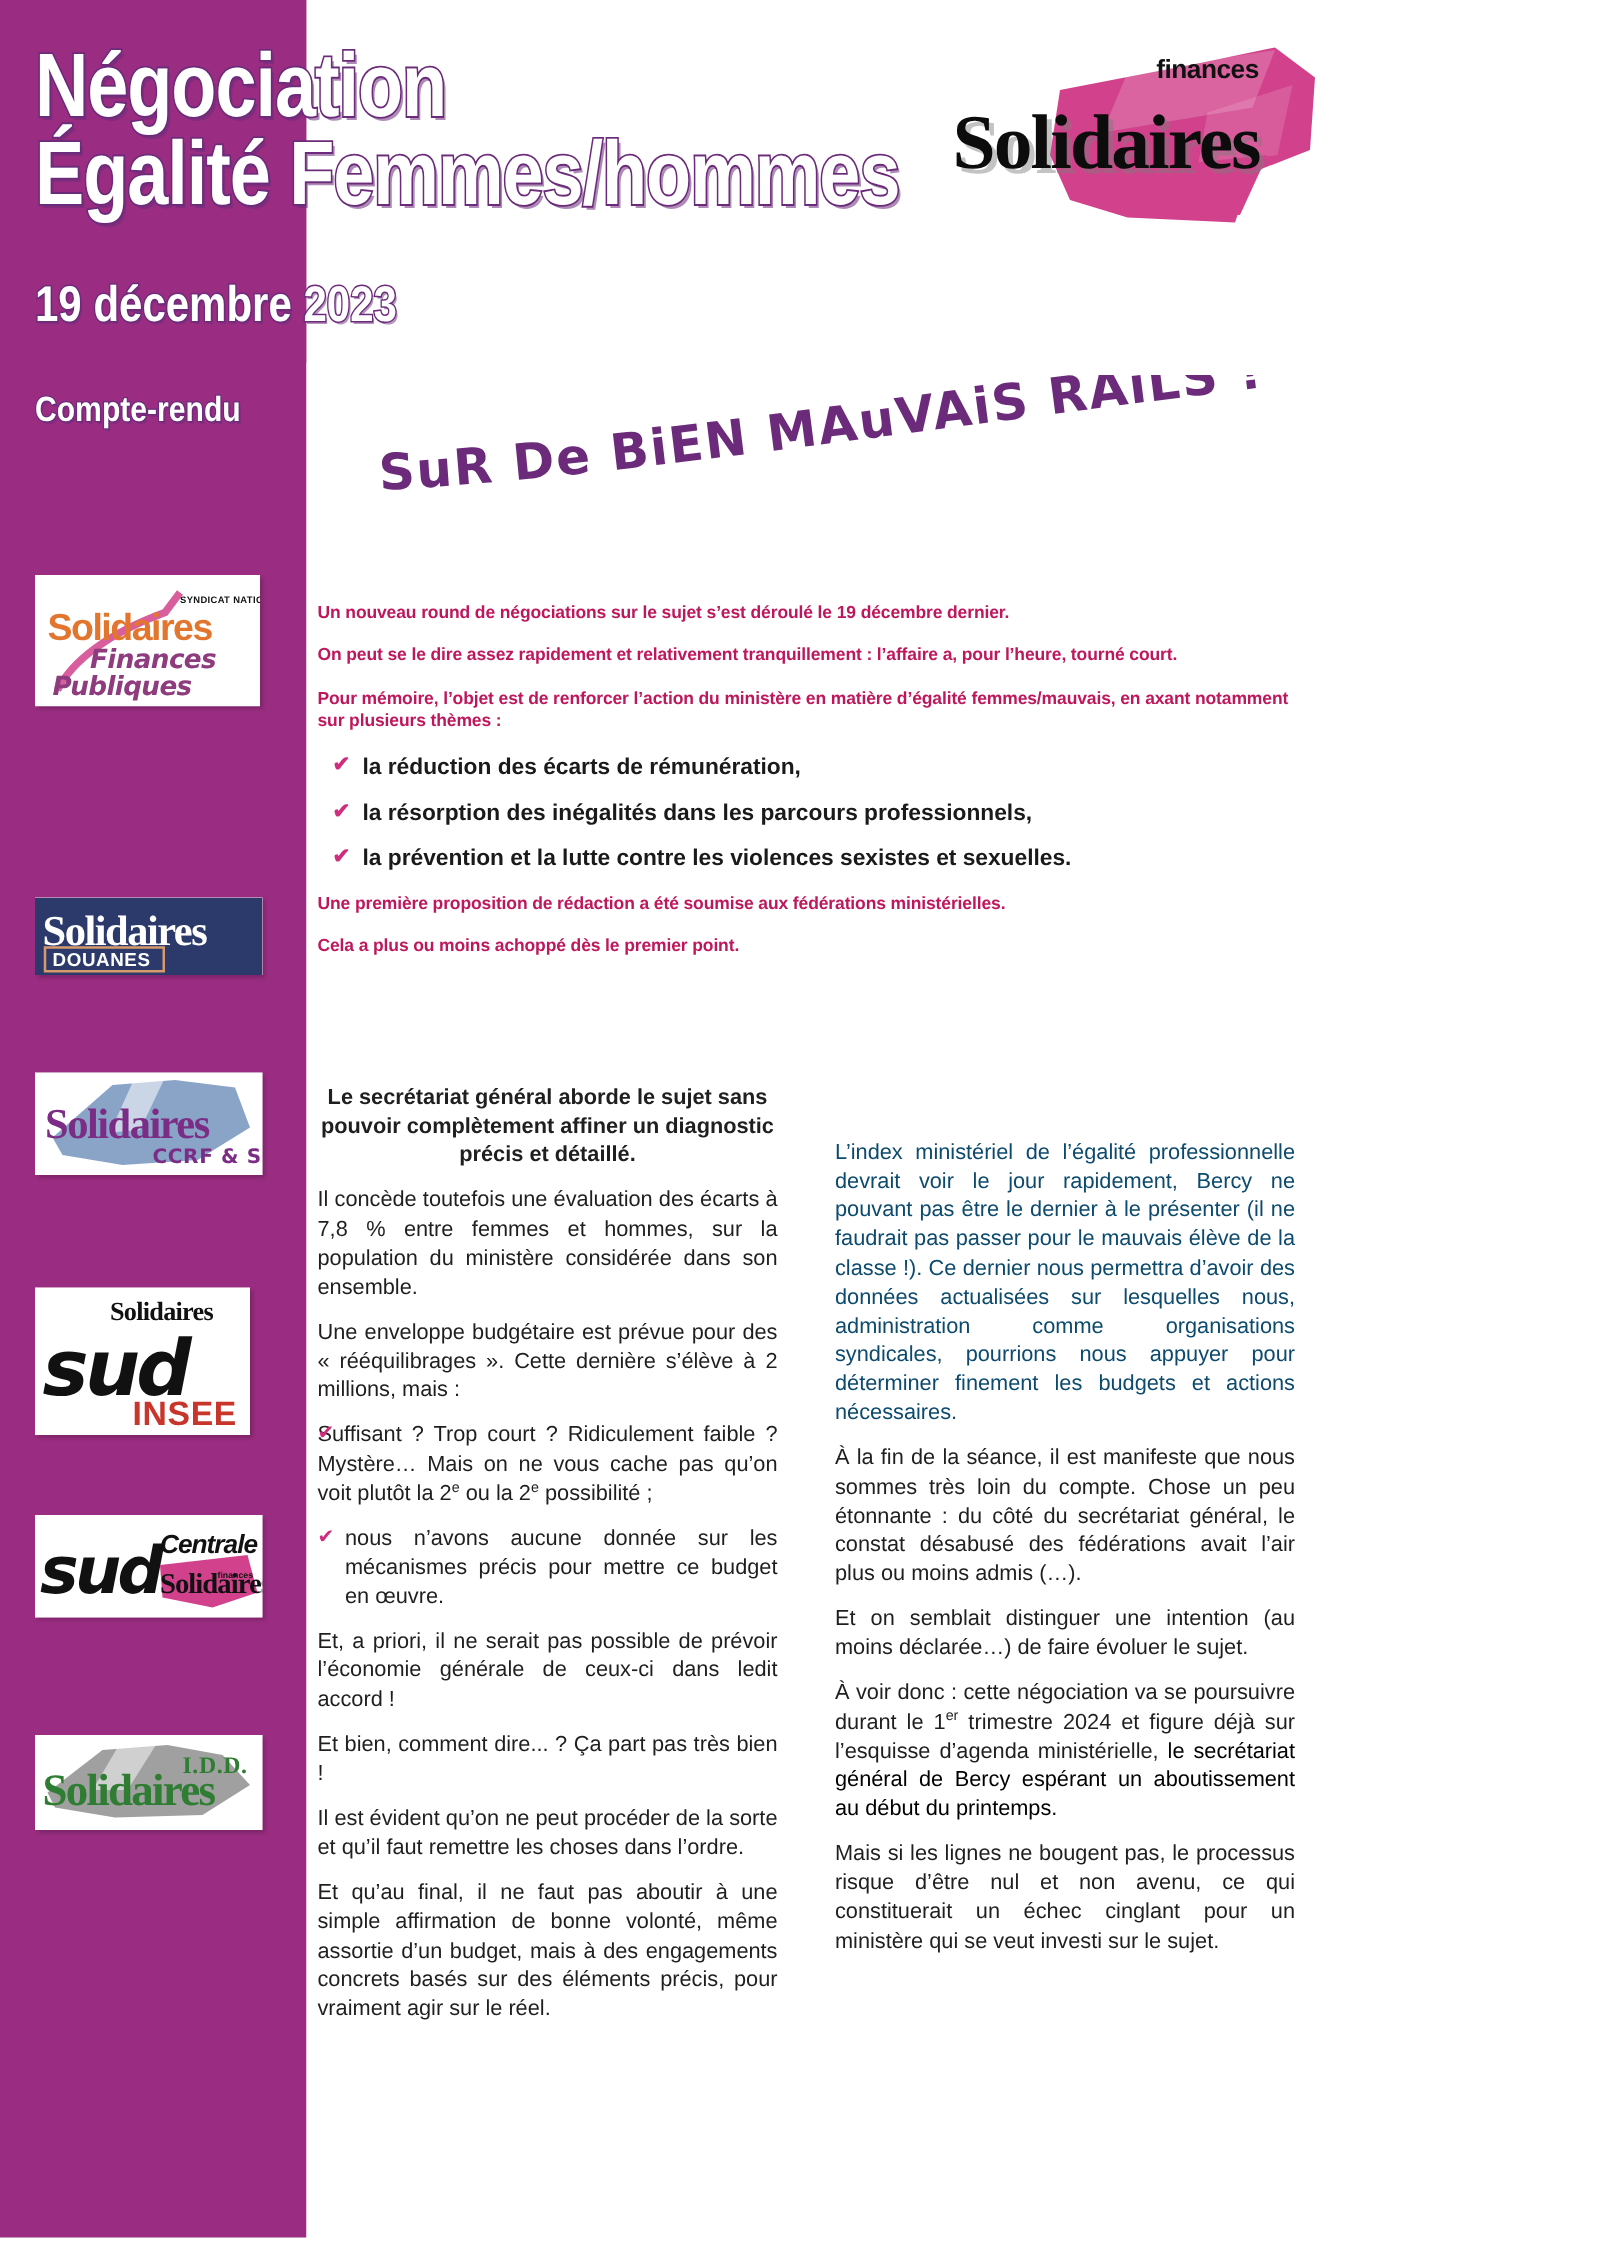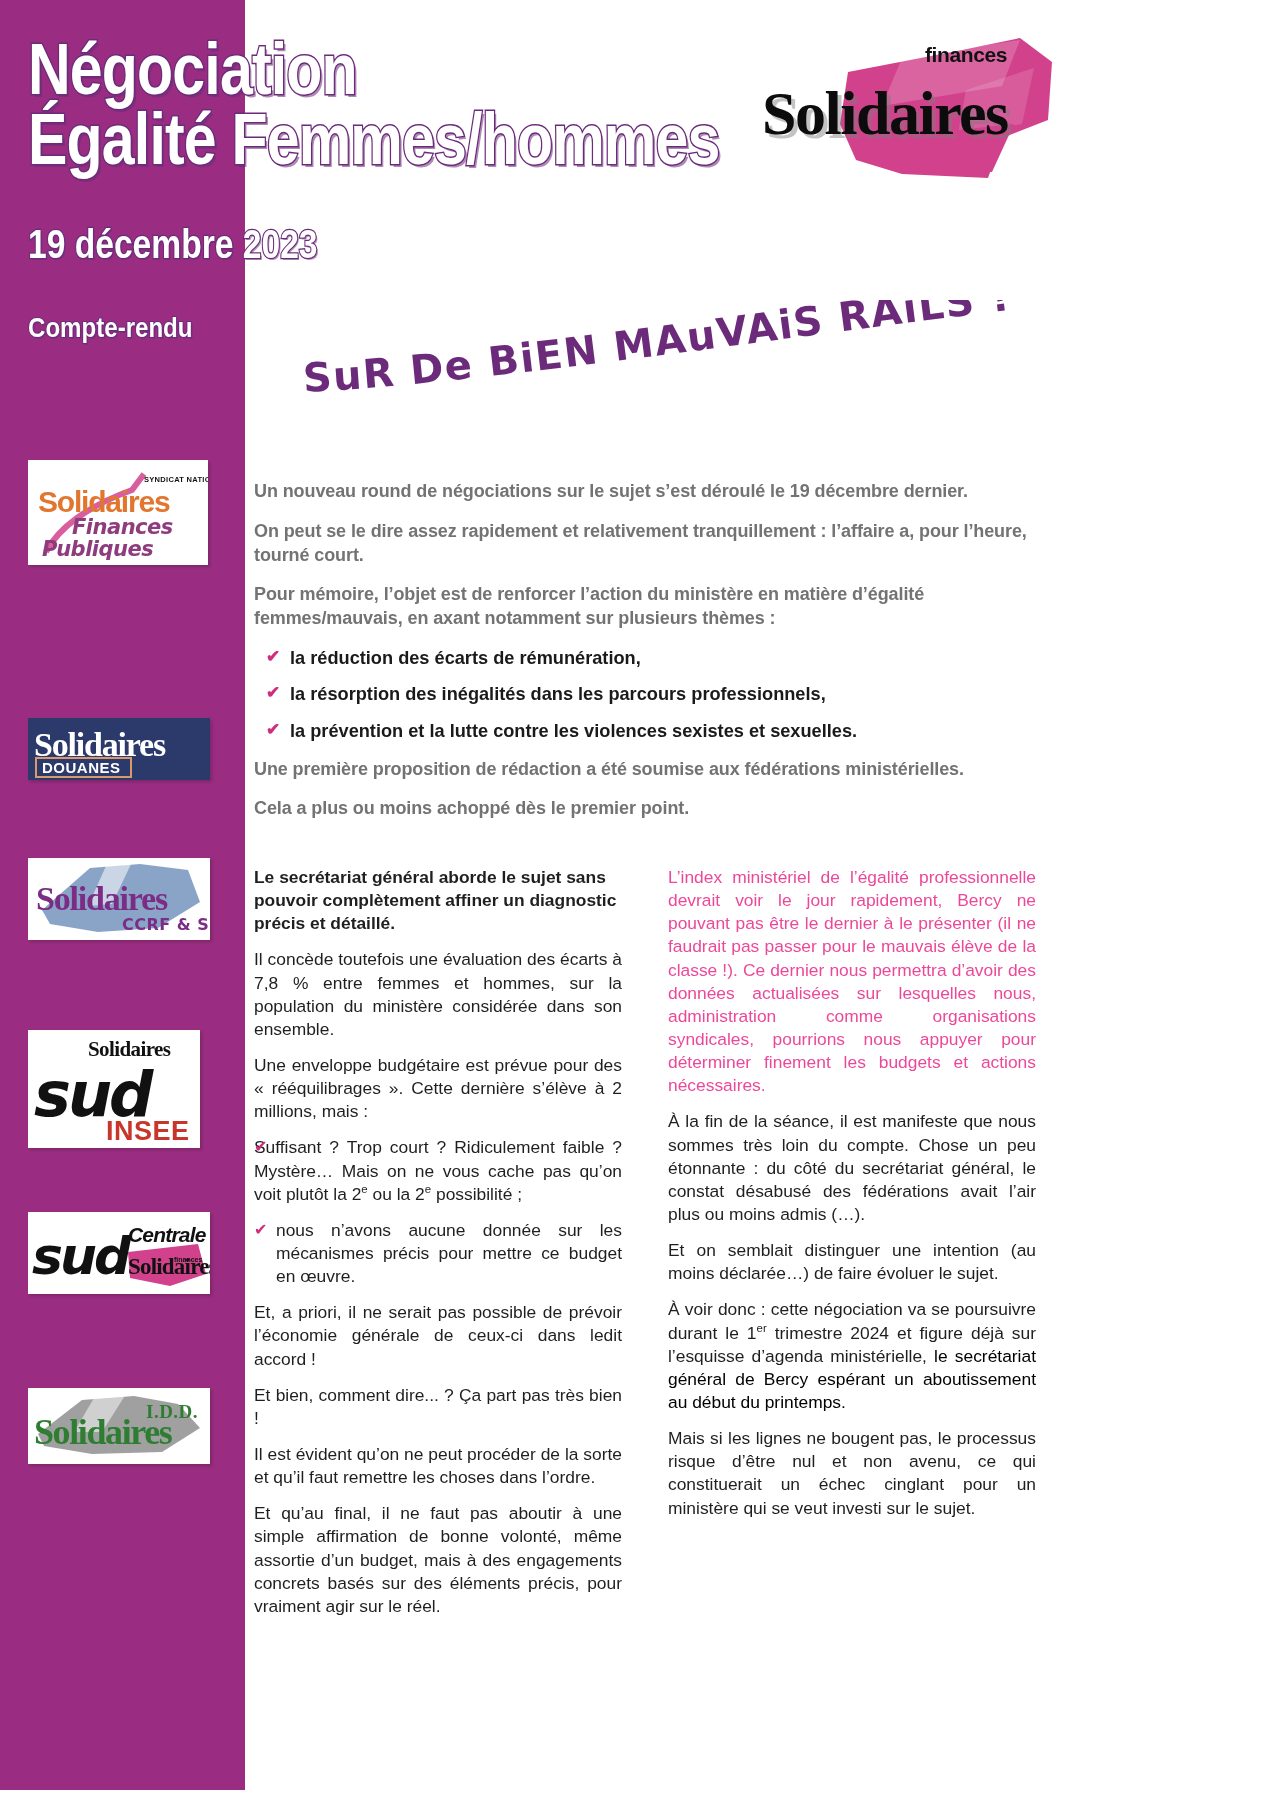--- a/index.html
+++ b/index.html
@@ -76,21 +76,21 @@
   }
   .side-logo svg{display:block;width:100%;height:100%;}
 
   
   .intro{
     position:absolute;left:254px;top:480px;width:782px;z-index:4;
   }
   .intro p{
     margin:0 0 16px 0;
     font-family:"Liberation Sans Narrow","Liberation Sans",sans-serif;
-    font-weight:700;font-size:18px;line-height:1.32;color:#737373;
+    font-weight:700;font-size:14px;line-height:1.32;color:#be185d;
     letter-spacing:-.1px;
   }
   .bullets{margin:4px 0 14px 0;padding:0;list-style:none;}
   .bullets li{
     position:relative;padding-left:36px;margin:0 0 13px 0;
     font-family:"Liberation Sans Narrow","Liberation Sans",sans-serif;
     font-weight:700;font-size:18.2px;line-height:1.3;color:#1a1a1a;
   }
   .bullets li .chk{
     position:absolute;left:12px;top:-1px;color:#CF2E7E;font-size:17px;
@@ -103,22 +103,22 @@
     display:flex;gap:46px;align-items:flex-start;
   }
   .col{width:368px;}
   .col p{
     margin:0 0 13px 0;
     font-size:17.4px;line-height:1.33;color:#1f1f1f;
     text-align:justify;
     font-family:"Liberation Sans","DejaVu Sans",sans-serif;
     hyphens:auto;
   }
-  .col p.lead{font-weight:700;text-align:left;}
-  .col p.purple{color:#ec4899;}
+  .col p.lead{font-weight:700;text-align:center;}
+  .col p.purple{color:#0c4a6e;margin-top:44px;}
   .col p.purple-tail span.pt{color:#000000;}
   .col p.bulleted{position:relative;padding-left:22px;}
   .col p.bulleted .chk{
     position:absolute;left:0;top:0;color:#CF2E7E;font-weight:700;font-size:16px;
   }
   .col p.bulleted.indent{padding-left:26px;}
   sup{font-size:.66em;vertical-align:super;line-height:0;}
 </style>
 </head>
 <body>

